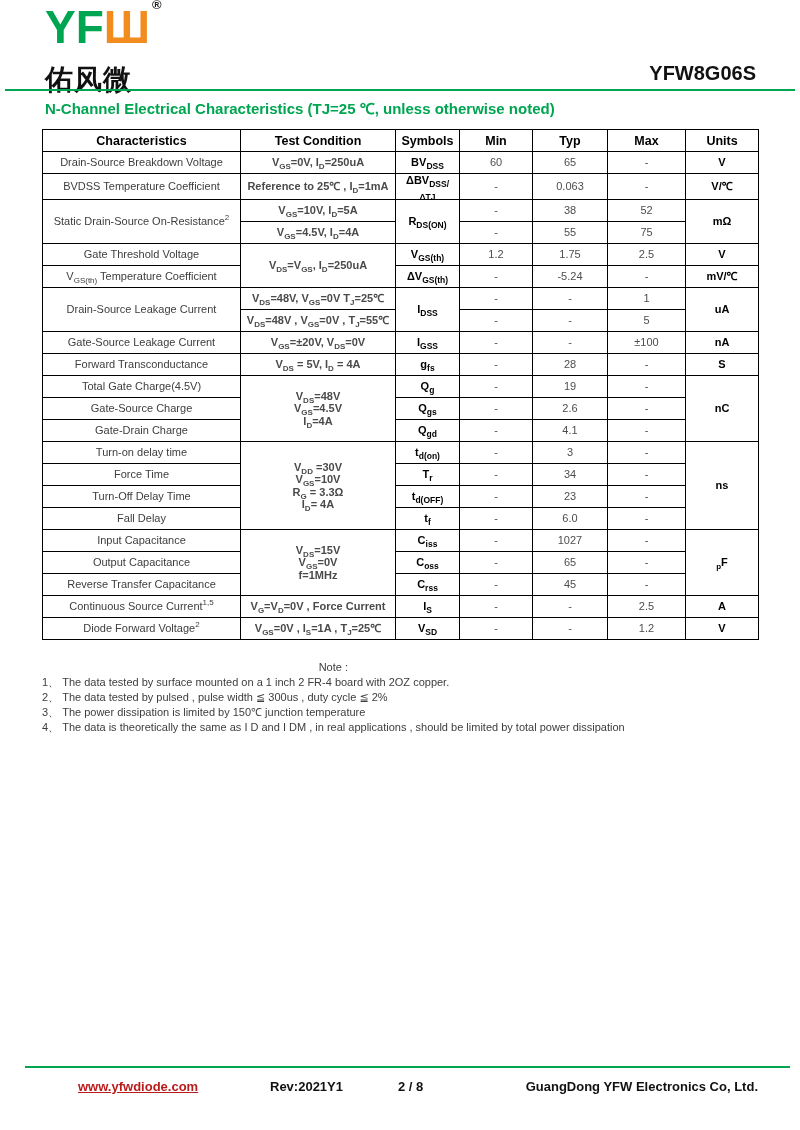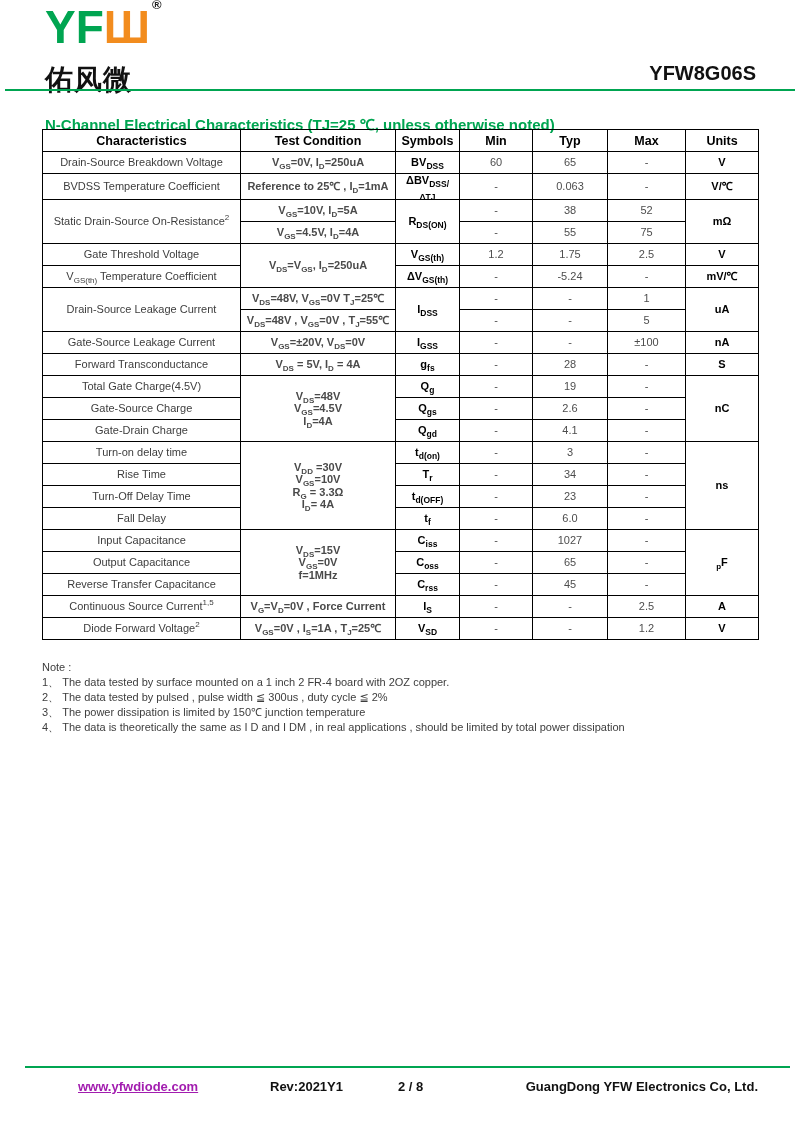--- a/index.html
+++ b/index.html
@@ -16,21 +16,21 @@
   }
   
   .logo{position:absolute;left:45px;top:4px;line-height:1;}
   .logo-main{font-size:46px;font-weight:bold;letter-spacing:0px;line-height:1;}
   .logo-main .g{color:var(--green);}
   .logo-main .o{color:var(--orange);}
   .logo-reg{font-size:13px;font-weight:bold;color:#222;vertical-align:super;position:relative;top:-18px;left:2px;}
   .logo-cn{font-size:28px;font-weight:bold;letter-spacing:1px;margin-top:16px;color:#111;}
   .part-number{position:absolute;right:44px;top:62px;font-size:20px;font-weight:bold;color:#111;}
   .header-rule{position:absolute;left:5px;right:5px;top:89px;height:2px;background:var(--green);}
-  .page-title{position:absolute;left:45px;top:98px;font-size:15px;font-weight:bold;color:var(--green);margin-top:16px;}
+  .page-title{position:absolute;left:45px;top:98px;font-size:15px;font-weight:bold;color:var(--green);}
 
   
   table.spec{
     position:absolute;left:42px;top:129px;width:716px;
     border-collapse:collapse;table-layout:fixed;
   }
   table.spec col.c1{width:198px;}
   table.spec col.c2{width:155px;}
   table.spec col.c3{width:64px;}
   table.spec col.c4{width:73px;}
@@ -44,27 +44,27 @@
   td.cond{color:#4a4a4a;font-weight:bold;}
   td.sym{font-weight:bold;font-size:12px;color:#000;}
   td.val{color:var(--val);}
   td.unit{font-weight:bold;font-size:12.5px;color:#000;}
   table.spec sub{font-size:8px;line-height:0;}
   table.spec sup{font-size:8px;line-height:0;}
   td.sym sub{font-size:8.5px;font-weight:bold;}
 
   
   .notes{position:absolute;left:42px;top:660px;font-size:11px;color:#3d3d3d;line-height:1.28;}
-  .notes .note-label{margin-bottom:1px;}
+  .notes .note-label{margin-bottom:1px;text-align:center;}
   .notes div{margin-bottom:1px;}
 
   
   .footer-rule{position:absolute;left:25px;right:10px;top:1066px;height:2px;background:var(--green);}
   .footer{position:absolute;left:0;right:0;top:1079px;height:20px;font-size:13px;}
-  .footer .website{position:absolute;left:78px;font-weight:bold;color:#a21caf;text-decoration:underline;}
+  .footer .website{position:absolute;left:78px;font-weight:bold;color:#b91c1c;text-decoration:underline;}
   .footer .rev{position:absolute;left:242px;font-weight:bold;color:#111;padding-left:28px;}
   .footer .page{position:absolute;left:398px;font-weight:bold;color:#111;}
   .footer .company{position:absolute;right:42px;font-weight:bold;color:#111;}
 </style>
 </head>
 <body>
 
 <div class="logo">
   <div class="logo-main"><span class="g">YF</span><span class="o">Ш</span><span class="logo-reg">®</span></div>
   <div class="logo-cn">佑风微</div>
@@ -204,21 +204,21 @@
     <tr>
       <td class="char">Turn-on delay time</td>
       <td class="cond" rowspan="4">V<sub>DD</sub> =30V<br>V<sub>GS</sub>=10V<br>R<sub>G</sub> = 3.3Ω<br>I<sub>D</sub>= 4A</td>
       <td class="sym">t<sub>d(on)</sub></td>
       <td class="val">-</td>
       <td class="val">3</td>
       <td class="val">-</td>
       <td class="unit" rowspan="4">ns</td>
     </tr>
     <tr>
-      <td class="char">Rise Time</td>
+      <td class="char">Force Time</td>
       <td class="sym">T<sub>r</sub></td>
       <td class="val">-</td>
       <td class="val">34</td>
       <td class="val">-</td>
     </tr>
     <tr>
       <td class="char">Turn-Off  Delay Time</td>
       <td class="sym">t<sub>d(OFF)</sub></td>
       <td class="val">-</td>
       <td class="val">23</td>

